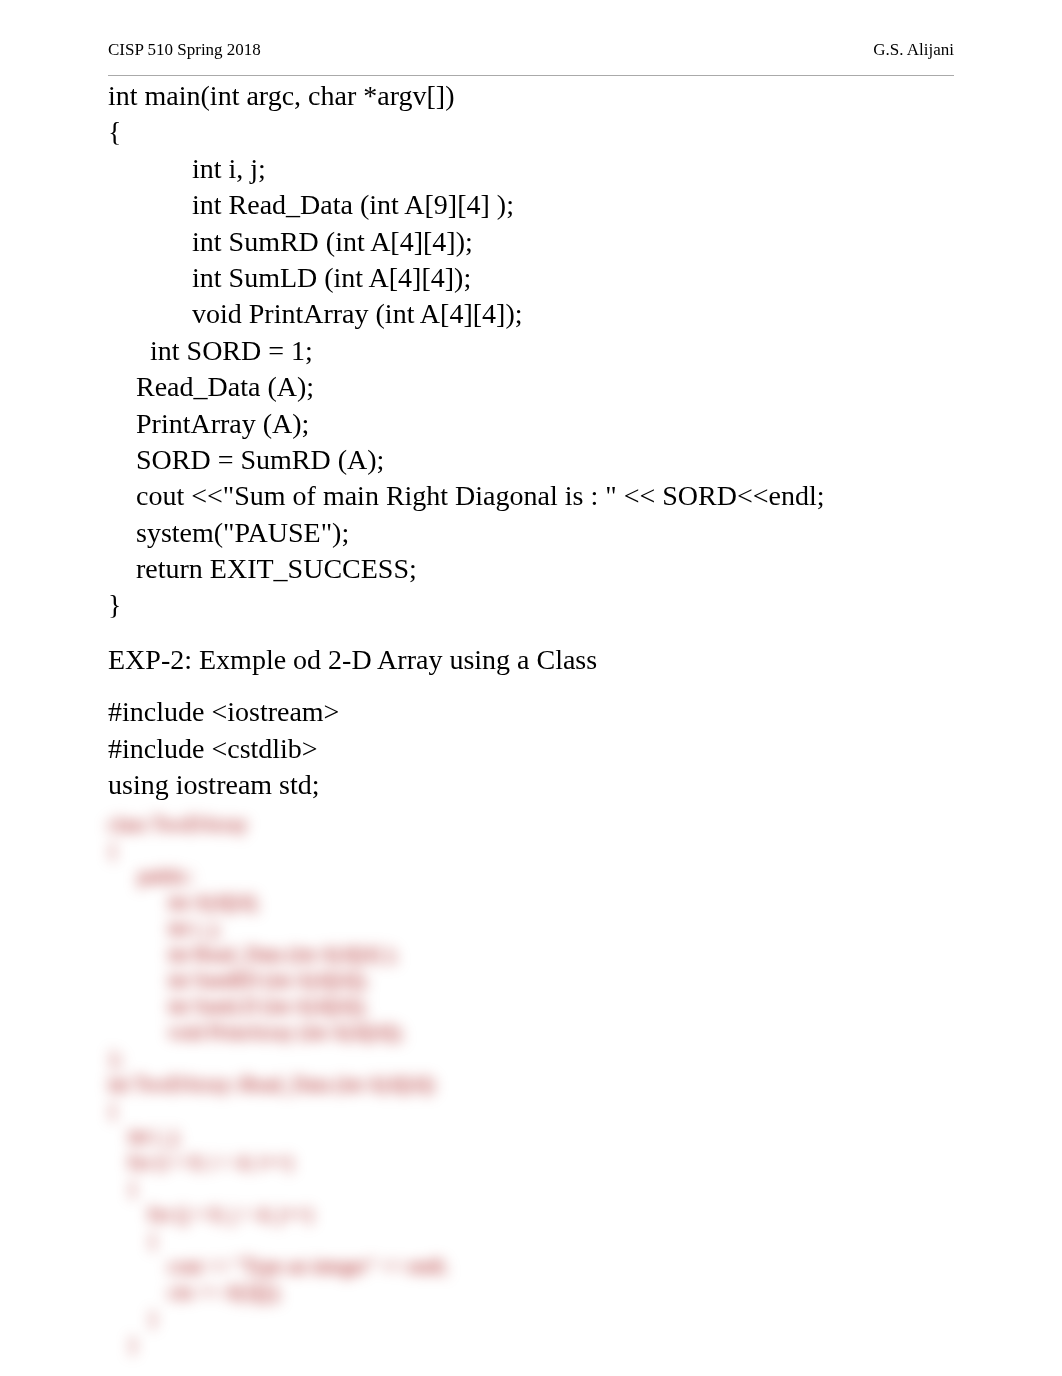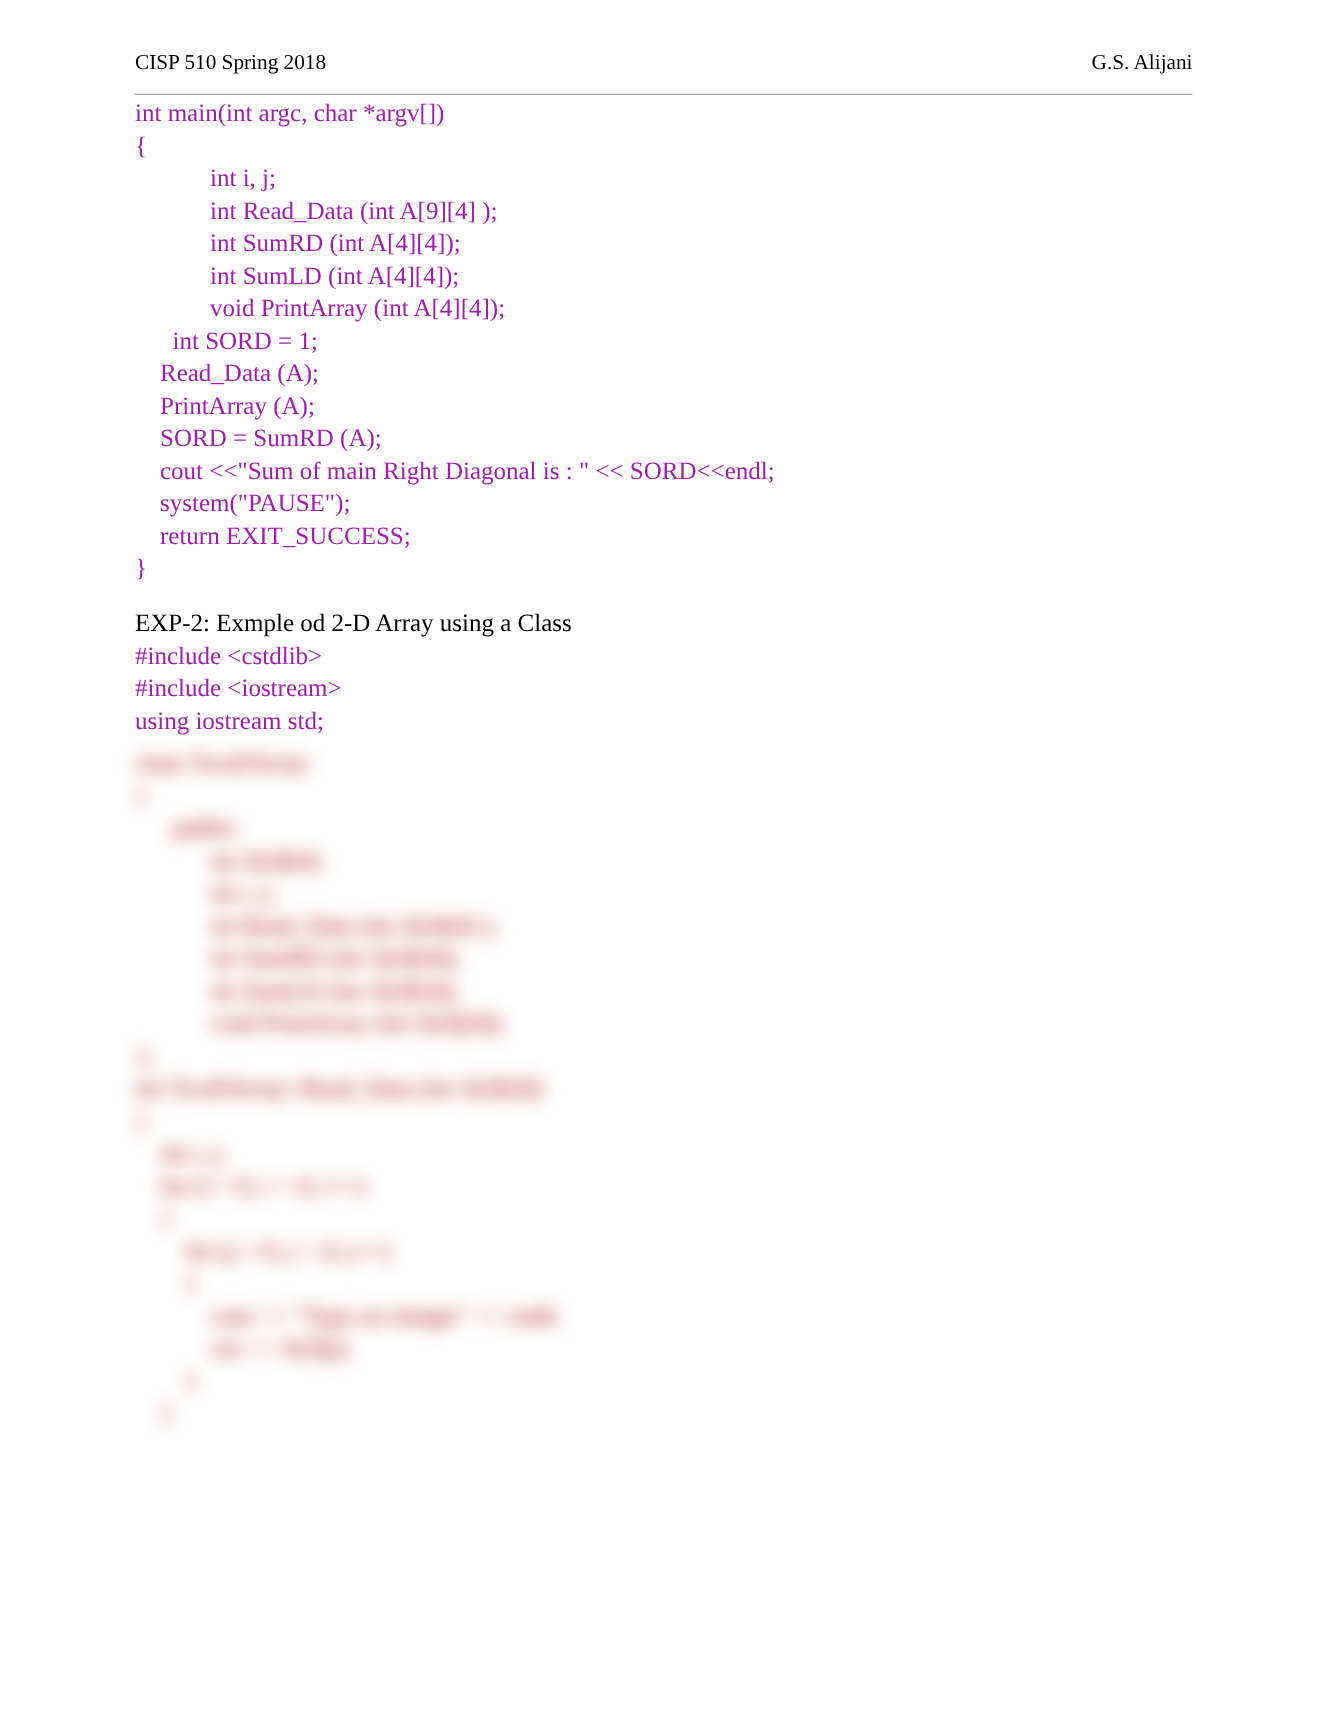--- a/index.html
+++ b/index.html
@@ -15,30 +15,30 @@
   .header-line {
     display: flex;
     justify-content: space-between;
     font-size: 17px;
     color: #000;
     border-bottom: 1px solid #aaa;
     padding-bottom: 15px;
     margin-bottom: 2px;
   }
   .code-line {
-    font-size: 20px;
+    font-size: 28px;
     line-height: 1.3;
     white-space: pre;
-    color: #a21caf;
+    color: #000000;
   }
   .section-heading {
-    font-size: 20px;
+    font-size: 28px;
     line-height: 1.3;
     margin-top: 18px;
-    margin-bottom: 0;
+    margin-bottom: 16px;
   }
   .blur-block {
     margin-top: 8px;
     filter: blur(7px);
     user-select: none;
     pointer-events: none;
   }
   .blur-line {
     font-size: 20px;
     line-height: 1.3;
@@ -71,22 +71,22 @@
     <div class="code-line">    SORD = SumRD (A);</div>
     <div class="code-line">    cout &lt;&lt;"Sum of main Right Diagonal is : " &lt;&lt; SORD&lt;&lt;endl;</div>
     <div class="code-line">    system("PAUSE");</div>
     <div class="code-line">    return EXIT_SUCCESS;</div>
     <div class="code-line">}</div>
   </div>
 
   <div class="section-heading">EXP-2: Exmple od 2-D Array using a Class</div>
 
   <div>
+    <div class="code-line">#include &lt;iostream&gt;</div>
     <div class="code-line">#include &lt;cstdlib&gt;</div>
-    <div class="code-line">#include &lt;iostream&gt;</div>
     <div class="code-line">using iostream std;</div>
   </div>
 
   <div class="blur-block">
     <div class="blur-line">class TwoDArray</div>
     <div class="blur-line">{</div>
     <div class="blur-line">      public:</div>
     <div class="blur-line">            int A[4][4];</div>
     <div class="blur-line">            int i, j;</div>
     <div class="blur-line">            int Read_Data (int A[4][4] );</div>

